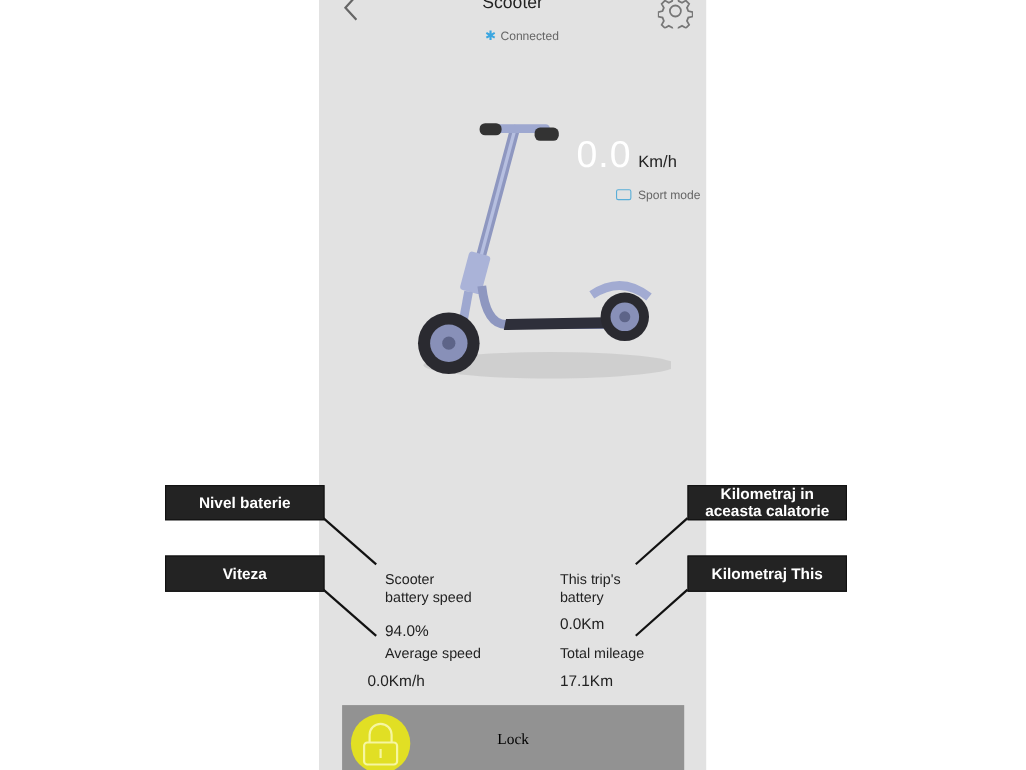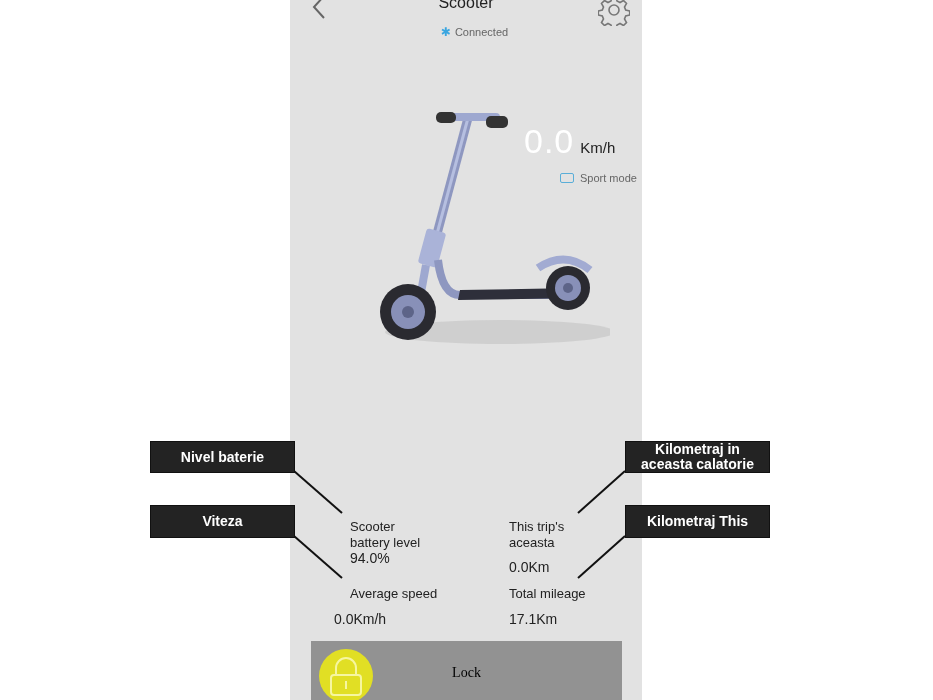--- a/index.html
+++ b/index.html
@@ -121,29 +121,29 @@
 
   <div class="speed">
     <span class="val">0.0</span><span class="unit">Km/h</span>
   </div>
   <div class="mode">
     <span class="mode-icon"></span><span>Sport mode</span>
   </div>
 
   <div class="stat" style="left:60px; top:519px;">
     <div>Scooter</div>
-    <div>battery level</div>
+    <div>battery speed</div>
   </div>
-  <div class="stat-val" style="left:60px; top:550px;">94.0%</div>
+  <div class="stat-val" style="left:60px; top:565px;">94.0%</div>
   <div class="stat" style="left:60px; top:586px;">Average speed</div>
   <div class="stat-val" style="left:44px; top:611px;text-align:right;">0.0Km/h</div>
 
   <div class="stat" style="left:219px; top:519px;">
     <div>This trip's</div>
-    <div>aceasta</div>
+    <div>battery</div>
   </div>
   <div class="stat-val" style="left:219px; top:559px;">0.0Km</div>
   <div class="stat" style="left:219px; top:586px;">Total mileage</div>
   <div class="stat-val" style="left:219px; top:611px;">17.1Km</div>
 
   <div class="lock-bar">
     <div class="lock-circle">
       <svg width="54" height="54" viewBox="0 0 54 54">
         <g fill="none" stroke="#f6f6a0" stroke-width="2">
           <path d="M17,26 V19 a10,10 0 0 1 20,0 V26"></path>

